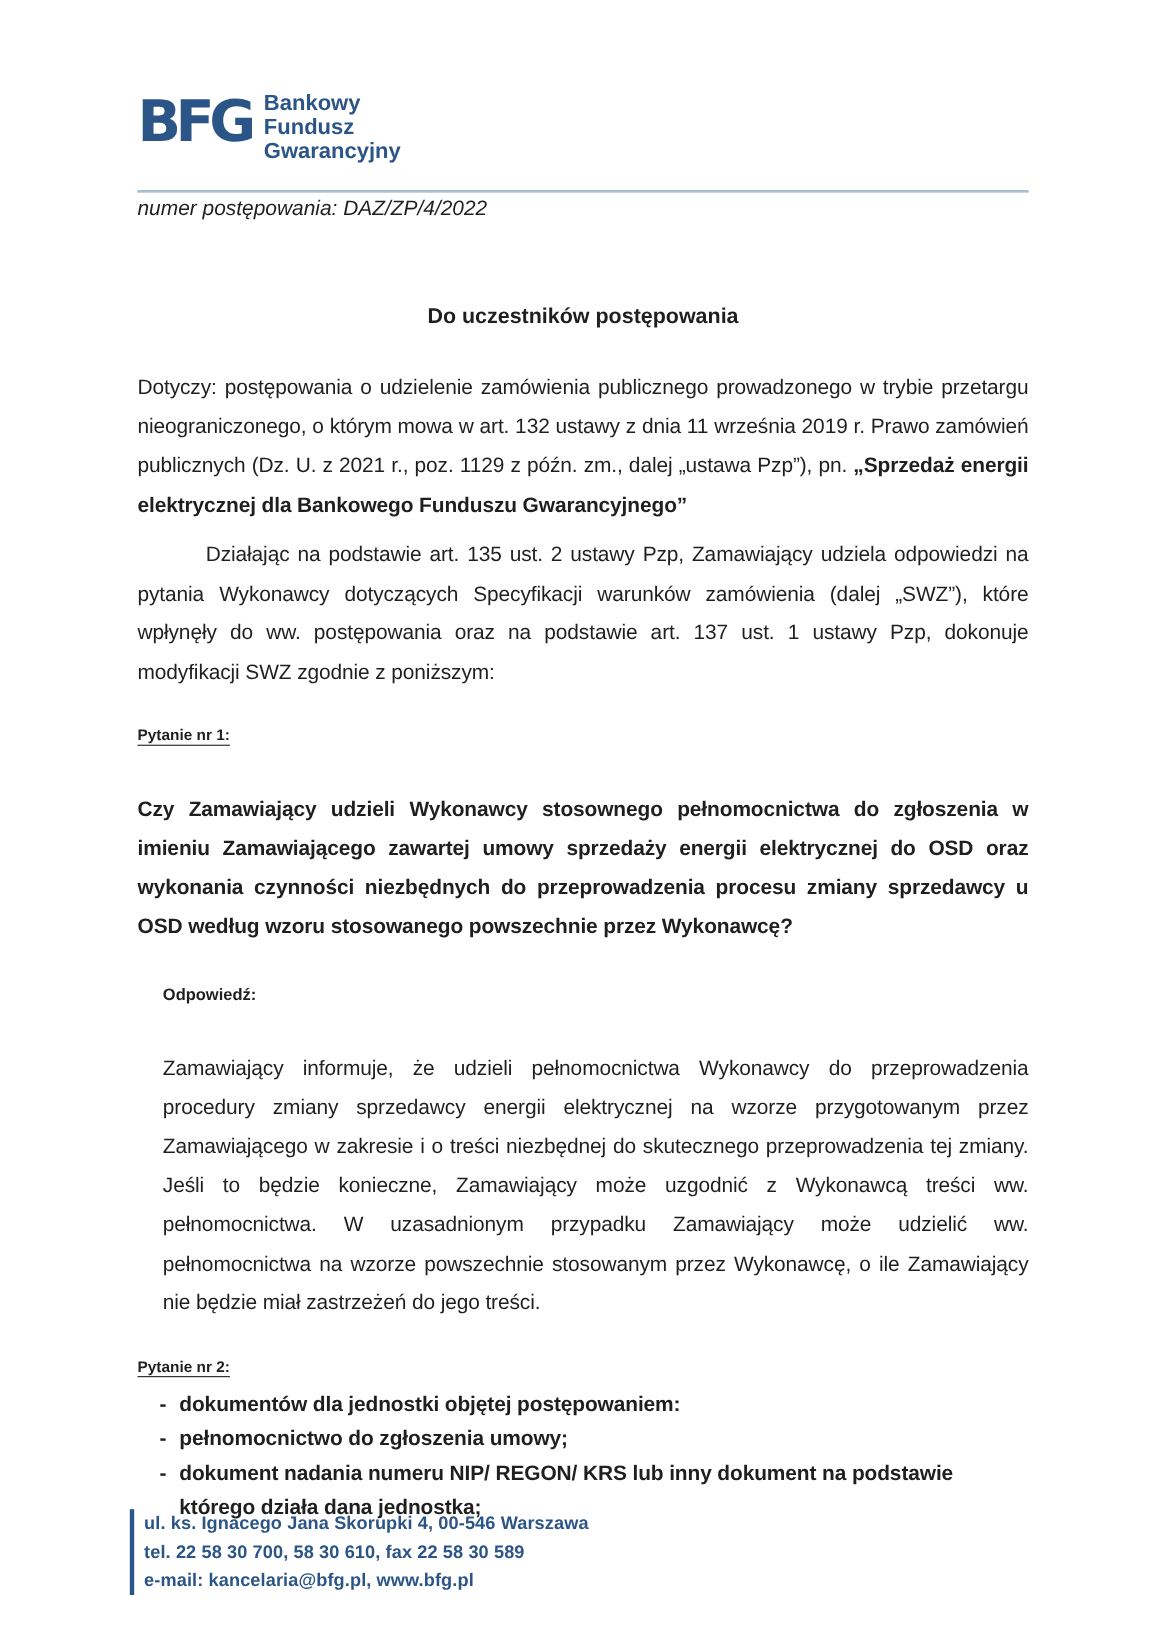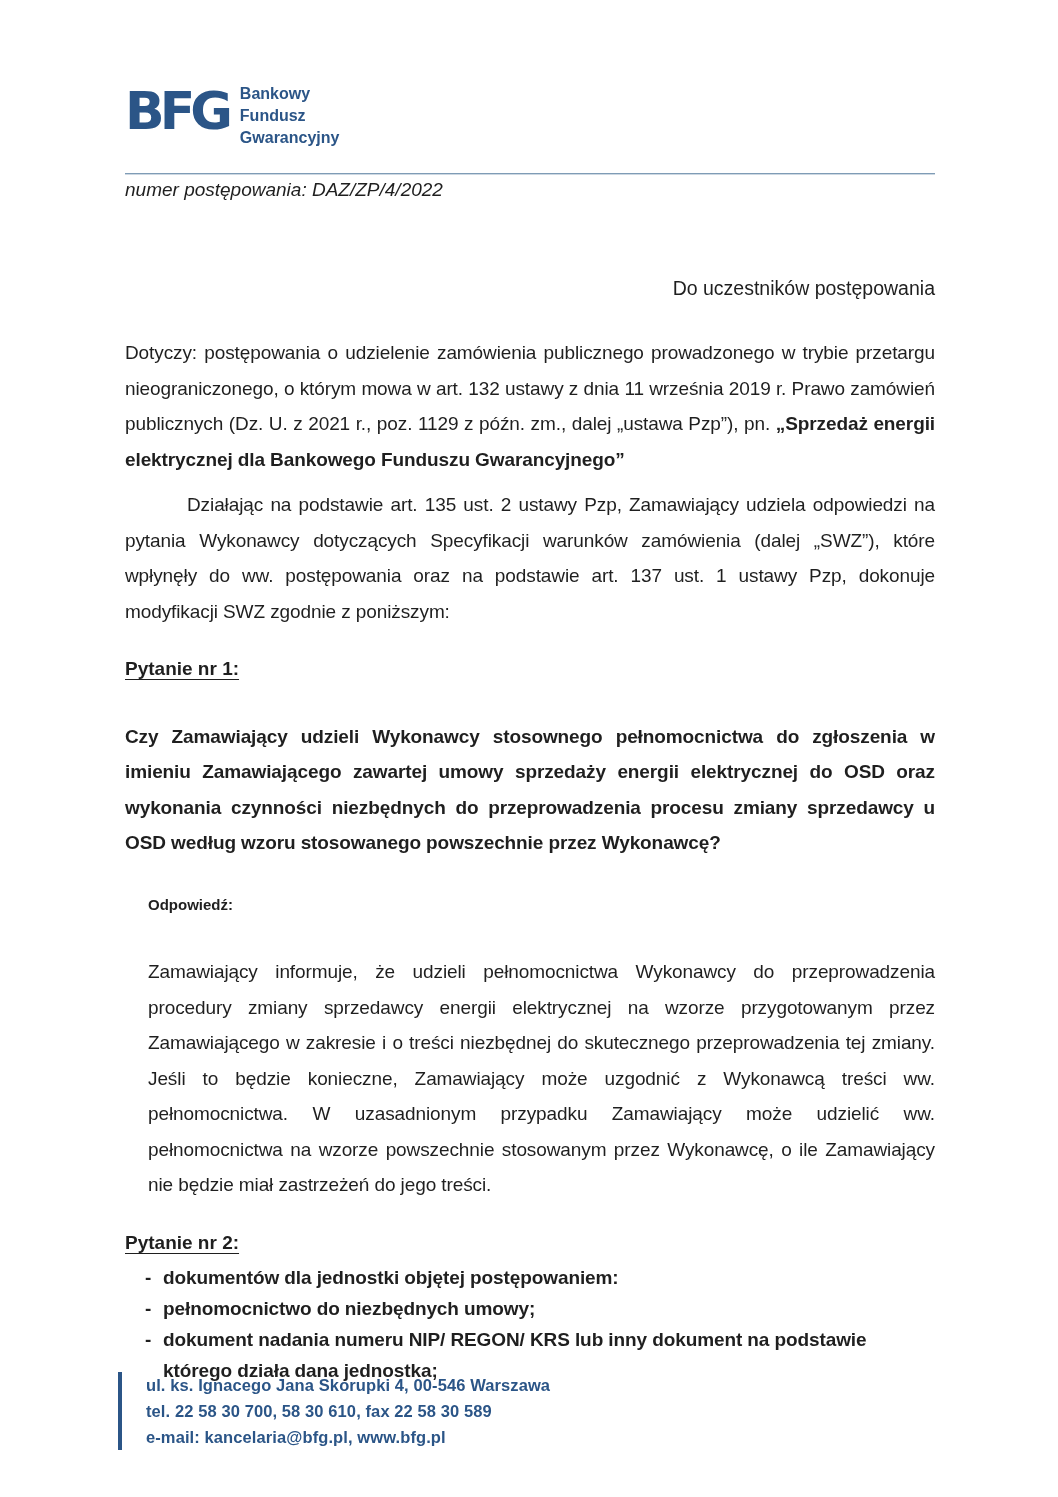--- a/index.html
+++ b/index.html
@@ -15,69 +15,69 @@
   }
   
   .logo-row { display:flex; align-items:flex-start; gap:12px; }
   .logo-acronym {
     font-family:"DejaVu Sans", sans-serif;
     font-size:52px; font-weight:800; letter-spacing:-5px;
     line-height:66px; color:var(--brand-blue, #2b5587);
   }
   .logo-name {
     margin-top:5px;
-    font-size:16px; font-weight:700; line-height:22px;
+    font-size:20px; font-weight:700; line-height:22px;
     color:var(--brand-blue, #2b5587);
   }
   .rule {
     margin-top:24px; height:2px;
     background:var(--rule-color, #7f9cb6);
     border-bottom:1px solid #cdd8e2;
   }
   
   .date-line {
     margin-top:36px; text-align:right;
     font-size:19px; line-height:29px;
   }
   .case-number {
     font-style:italic; font-size:19px; line-height:29px;
   }
   .addressee {
-    margin-top:70px; text-align:right;
-    font-size:19.5px; font-weight:400; line-height:29px;
+    margin-top:70px; text-align:center;
+    font-size:19.5px; font-weight:700; line-height:29px;
   }
   
   .para {
     font-size:19px; line-height:35.5px;
     text-align:justify; letter-spacing:-0.1px;margin-top:32px;
   }
   .subject { }
   .subject .bold-tail { font-weight:700; }
   .intro { margin-top:10px; text-indent:62px; }
   .q-heading {
     margin-top:22px;
-    font-size:19px; font-weight:700; line-height:35.5px;
+    font-size:14px; font-weight:700; line-height:35.5px;
     text-decoration:underline;
     text-underline-offset:4px;
   }
   .q-text { font-weight:600; }
   .answer-block { margin-top:26px; margin-left:23px; }
   .a-heading { font-size:15px; font-weight:700; line-height:35.5px; }
   .q2-list { margin-top:2px; }
   .list-item {
     display:flex; font-size:19px; font-weight:600;
     line-height:31px; letter-spacing:-0.1px;
   }
   .list-item .marker { width:18px; margin-left:20px; flex:none; }
   .list-item .item-text { flex:1; text-align:left; }
   
   .footer {
     position:absolute; left:118px; top:1372px;
     border-left:4px solid var(--brand-blue, #2b5587);
-    padding-left:24px;
+    padding-left:9px;
   }
   .footer div {
     font-size:16.5px; font-weight:700; line-height:26px;
     color:var(--brand-blue, #2b5587); letter-spacing:0.1px;
   }
 </style>
 </head>
 <body style="--brand-blue: #2b5587; --rule-color: #7f9cb6; --text-color: #1f1f1f;">
 
 <div class="page">
@@ -114,21 +114,21 @@
   <div class="q-heading">Pytanie nr 2:</div>
 
 
   <div class="q2-list">
     <div class="list-item">
       <span class="marker">-</span>
       <span class="item-text">dokumentów dla jednostki objętej postępowaniem:</span>
     </div>
     <div class="list-item">
       <span class="marker">-</span>
-      <span class="item-text">pełnomocnictwo do niezbędnych umowy;</span>
+      <span class="item-text">pełnomocnictwo do zgłoszenia umowy;</span>
     </div>
     <div class="list-item">
       <span class="marker">-</span>
       <span class="item-text">dokument nadania numeru NIP/ REGON/ KRS lub inny dokument na podstawie którego działa dana jednostka;</span>
     </div>
   </div>
 
 </div>
 
 <div class="footer">

